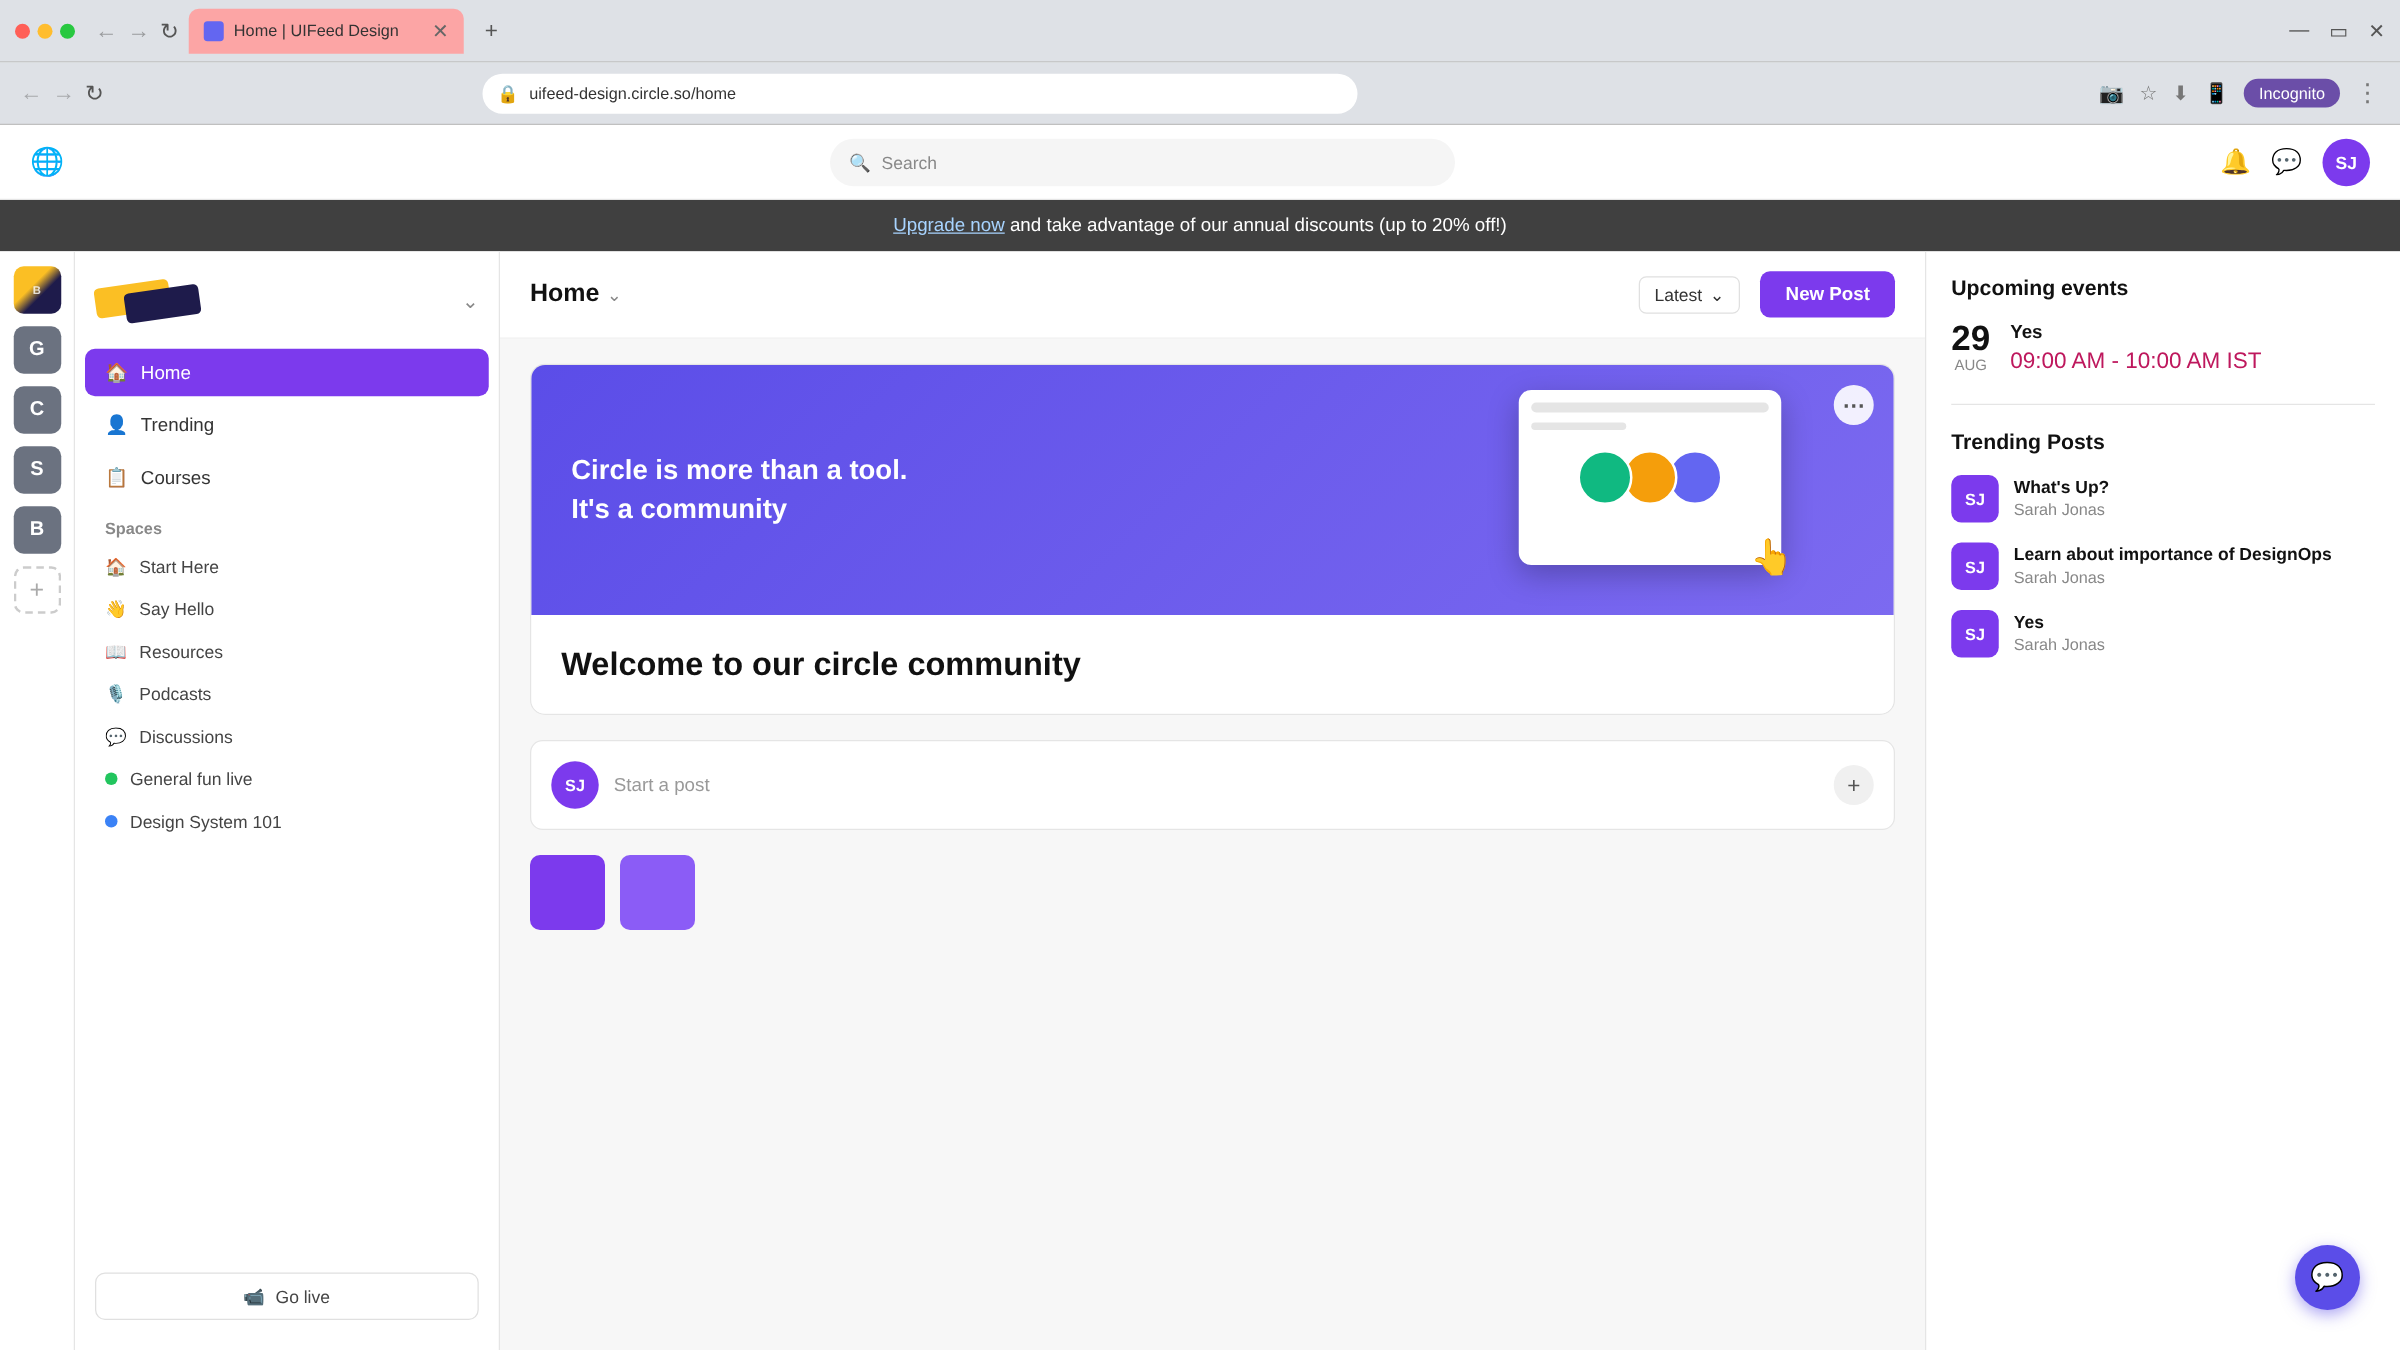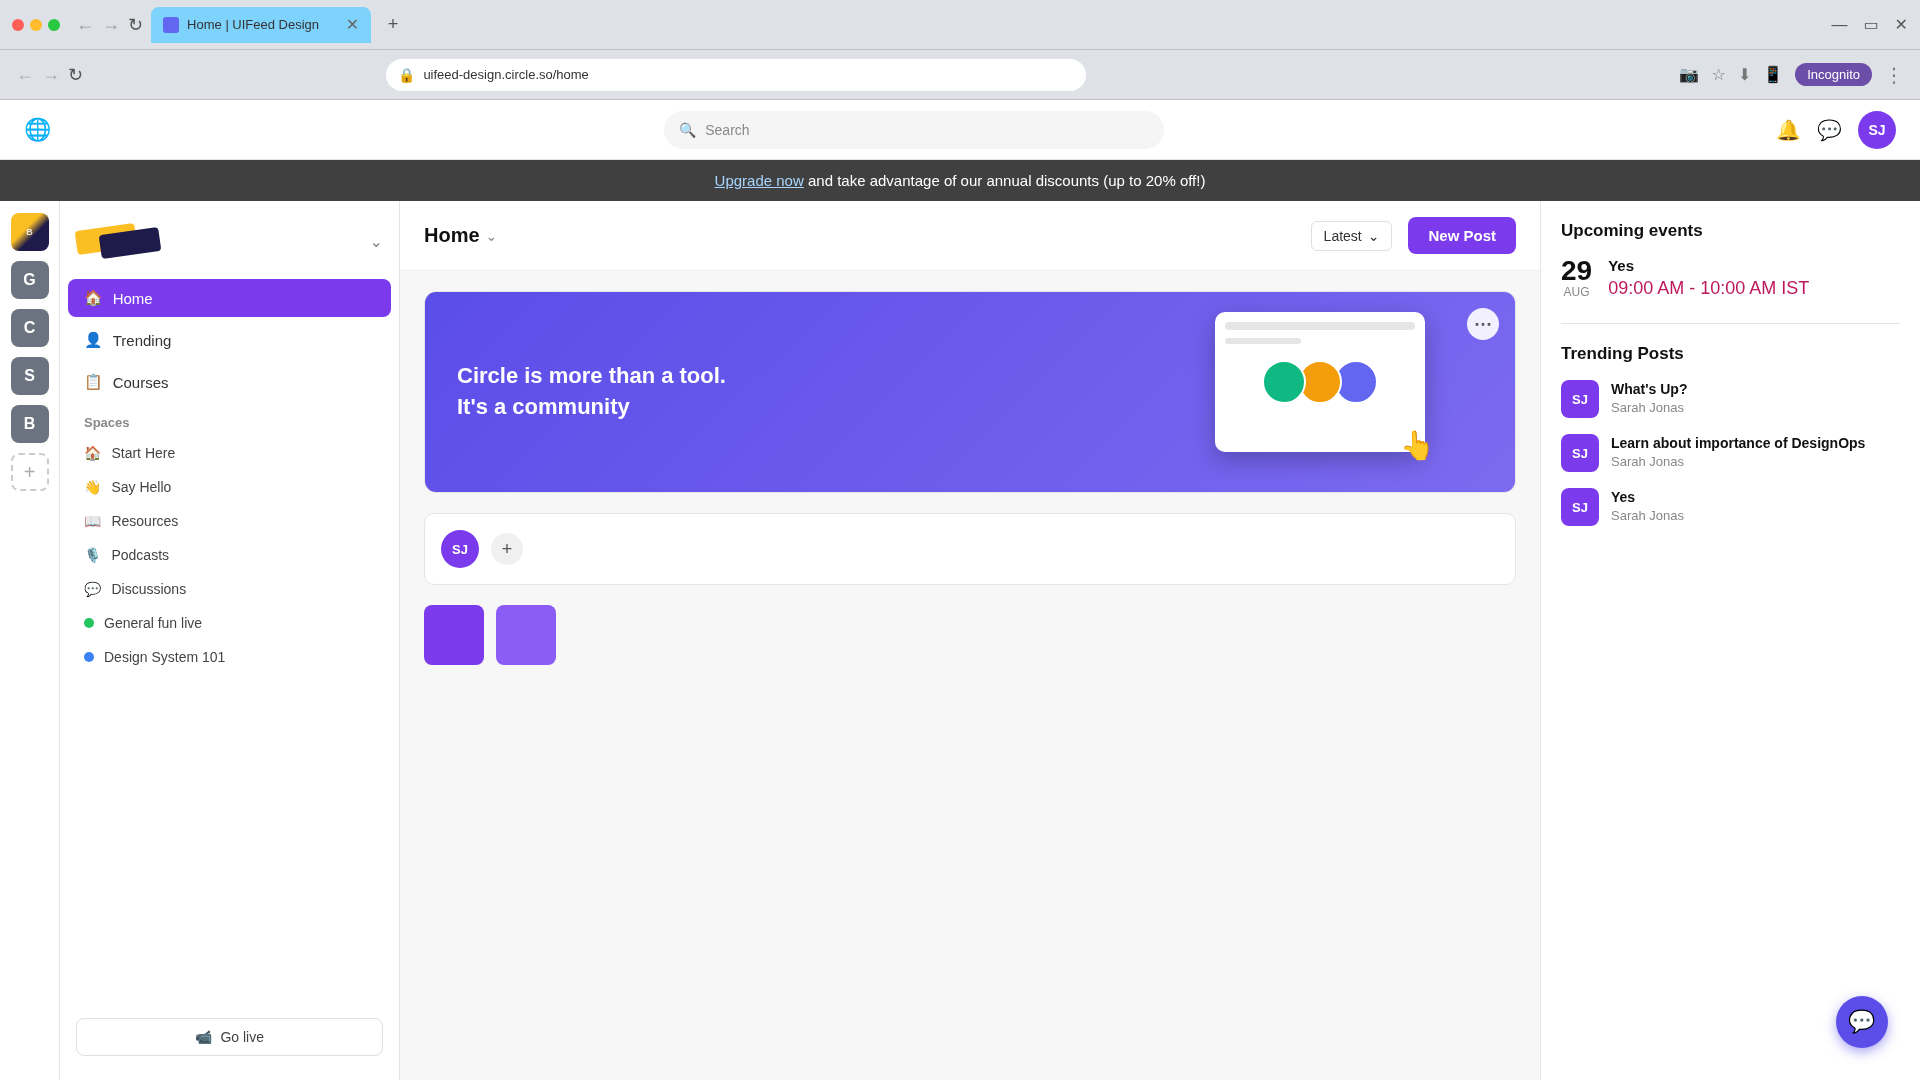--- a/index.html
+++ b/index.html
@@ -19,21 +19,21 @@
   <div style="display:flex; gap:6px; margin-right:8px;">
     <div style="width:12px;height:12px;border-radius:50%;background:#ff5f57;"></div>
     <div style="width:12px;height:12px;border-radius:50%;background:#ffbd2e;"></div>
     <div style="width:12px;height:12px;border-radius:50%;background:#28c840;"></div>
   </div>
 
   <div style="color:#555;font-size:18px;cursor:pointer;opacity:0.5;">←</div>
   <div style="color:#555;font-size:18px;cursor:pointer;opacity:0.5;">→</div>
   <div style="color:#555;font-size:18px;cursor:pointer;">↻</div>
 
-  <div style="display:flex; align-items:center; background:#7dd3fc; border-radius:8px 8px 0 0; padding:0 12px; height:36px; gap:8px; min-width:220px;">
+  <div style="display:flex; align-items:center; background:#fca5a5; border-radius:8px 8px 0 0; padding:0 12px; height:36px; gap:8px; min-width:220px;">
     <div style="width:16px;height:16px;background:#6366f1;border-radius:3px;flex-shrink:0;"></div>
     <span style="font-size:13px;color:#333;">Home | UIFeed Design</span>
     <div style="margin-left:auto;color:#666;">✕</div>
   </div>
   <div style="width:28px;height:28px;display:flex;align-items:center;justify-content:center;color:#555;font-size:18px;cursor:pointer;">+</div>
 
   <div style="flex:1;"></div>
 
   <div style="color:#555;font-size:16px;cursor:pointer;">—</div>
   <div style="color:#555;font-size:16px;cursor:pointer;margin:0 8px;">▭</div>
@@ -190,24 +190,28 @@
                   <div style="width:44px;height:44px;border-radius:50%;background:#f59e0b;border:2px solid white;margin-right:-8px;z-index:2;"></div>
                   <div style="width:44px;height:44px;border-radius:50%;background:#6366f1;border:2px solid white;z-index:1;"></div>
                 </div>
               </div>
             </div>
 
             <div style="position:absolute;right:80px;bottom:30px;font-size:28px;">👆</div>
 
             <div style="position:absolute;top:16px;right:16px;background:rgba(255,255,255,0.9);border-radius:50%;width:32px;height:32px;display:flex;align-items:center;justify-content:center;cursor:pointer;color:#555;font-weight:bold;font-size:18px;">⋯</div>
           </div>
+          <div style="padding:24px;background:white;">
+            <div style="font-size:26px;font-weight:700;color:#111;">Welcome to our circle community</div>
+          </div>
         </div>
 
         <div style="margin:0 24px 20px;border:1px solid #e5e5e5;border-radius:10px;padding:16px;display:flex;align-items:center;gap:12px;background:white;">
           <div style="width:38px;height:38px;background:#7c3aed;border-radius:50%;display:flex;align-items:center;justify-content:center;color:white;font-size:13px;font-weight:bold;flex-shrink:0;">SJ</div>
+          <div style="flex:1;color:#999;font-size:15px;cursor:text;">Start a post</div>
           <div style="width:32px;height:32px;background:#f0f0f0;border-radius:50%;display:flex;align-items:center;justify-content:center;color:#555;font-size:18px;cursor:pointer;">+</div>
         </div>
 
         <div style="margin:0 24px;display:flex;gap:12px;">
           <div style="width:60px;height:60px;background:#7c3aed;border-radius:8px;"></div>
           <div style="width:60px;height:60px;background:#8b5cf6;border-radius:8px;"></div>
         </div>
       </div>
 
       <div style="width:380px;border-left:1px solid #e5e5e5;overflow-y:auto;padding:20px;flex-shrink:0;background:white;">

